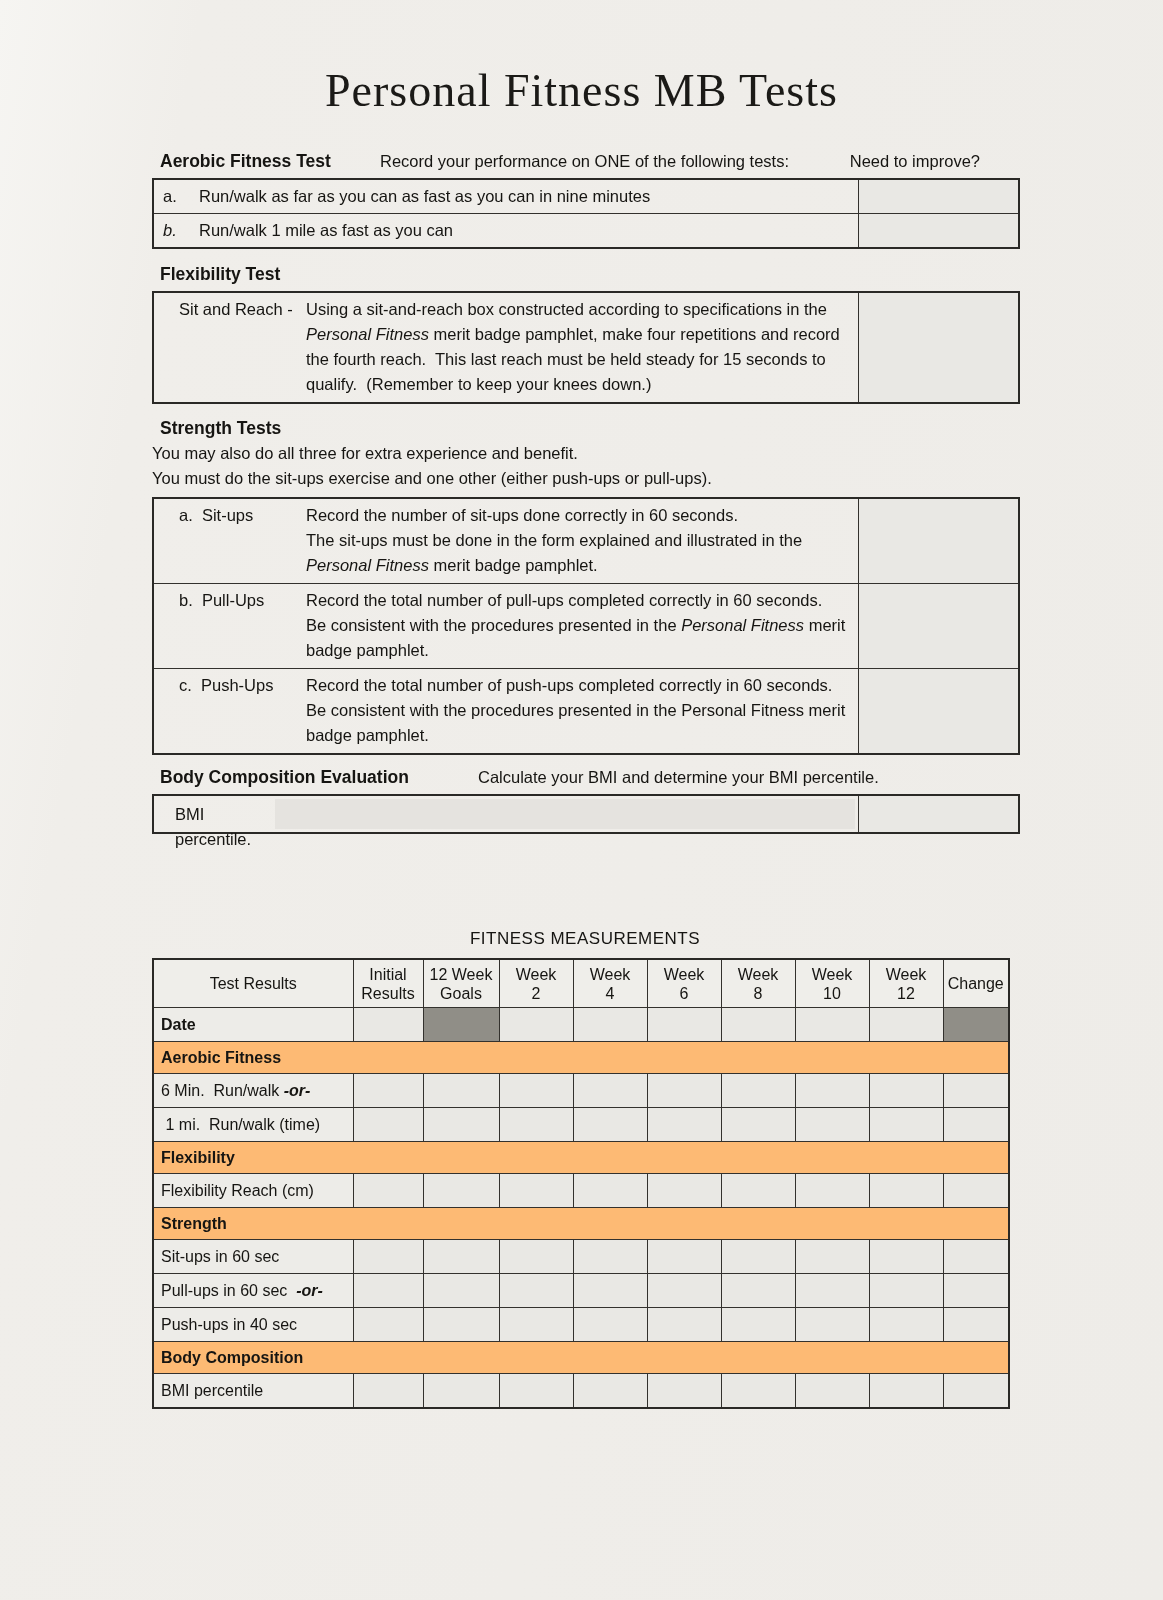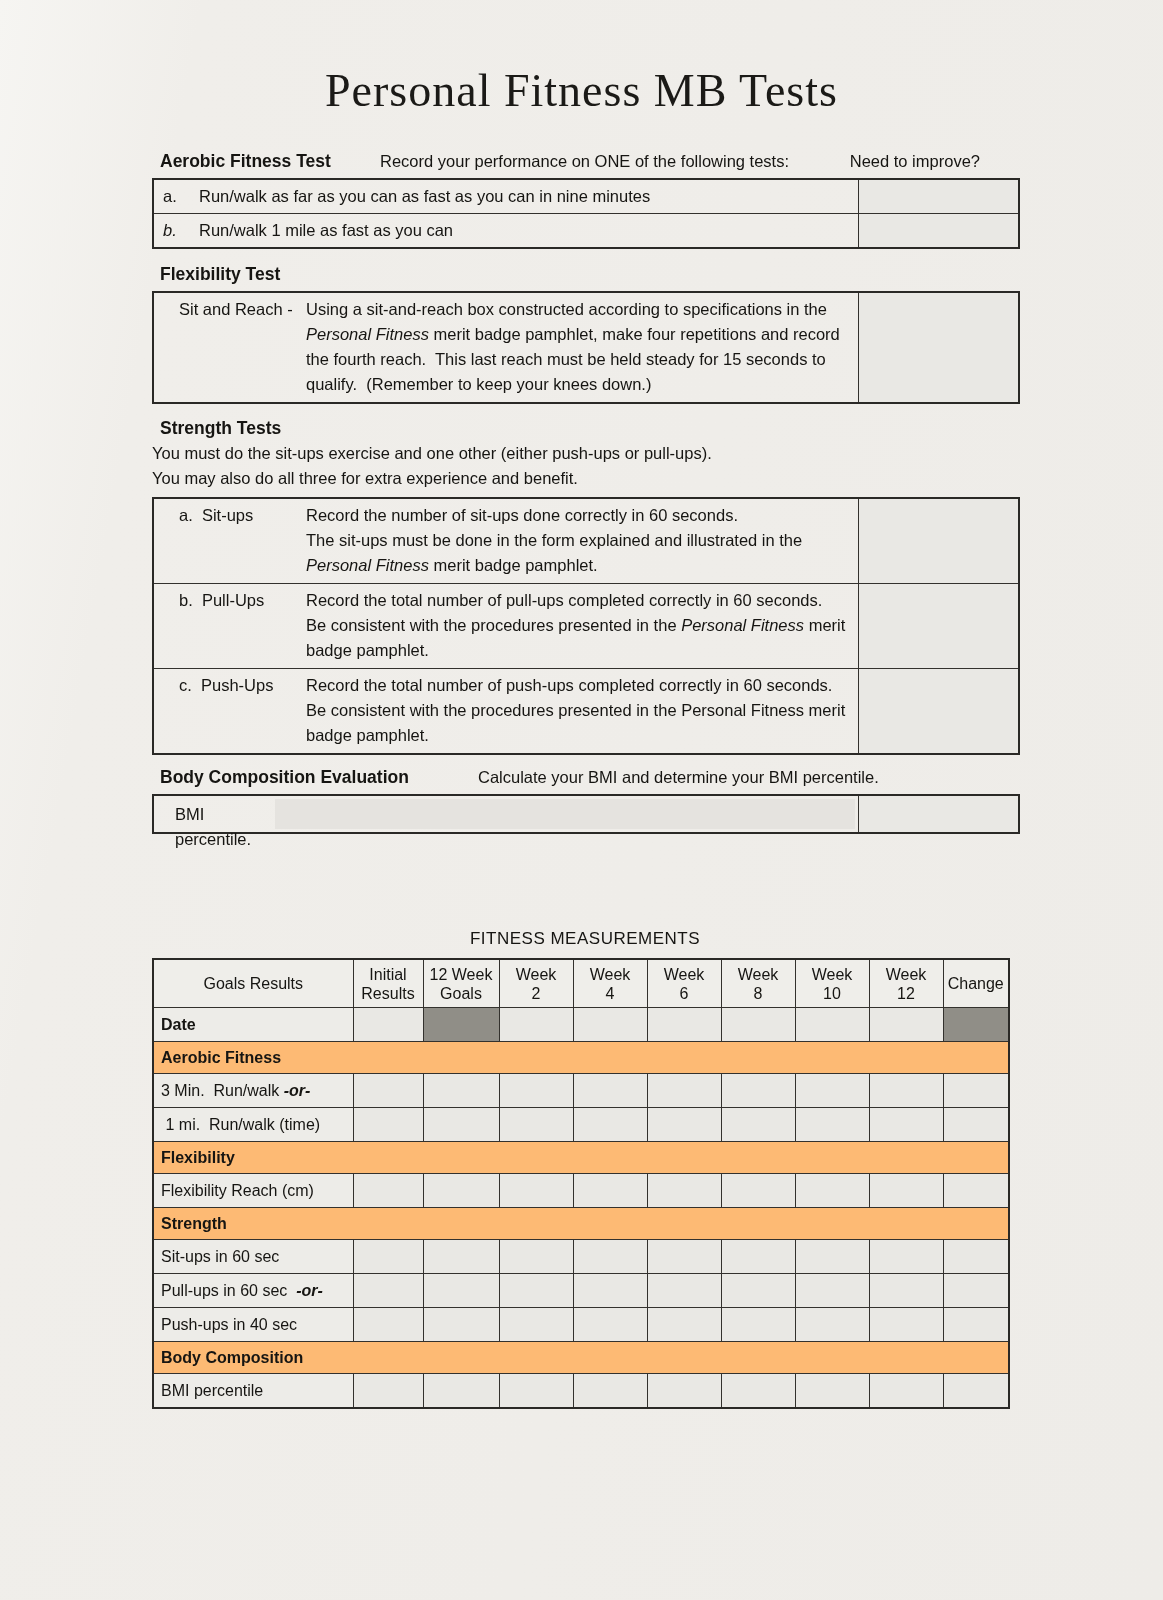--- a/index.html
+++ b/index.html
@@ -117,22 +117,22 @@
           </div>
         </td>
         <td class="ans"></td>
       </tr>
     </tbody>
       </table>
 
     <div class="str-head">
       <span class="h">Strength Tests</span>
       <div>
+        <div>You may also do all three for extra experience and benefit.</div>
         <div>You must do the sit-ups exercise and one other (either push-ups or pull-ups).</div>
-        <div>You may also do all three for extra experience and benefit.</div>
       </div>
     </div>
     <table class="ftable">
       <colgroup>
           <col class="c-main">
           <col class="c-ans">
         </colgroup>
       <tbody>
           <tr>
         <td>
@@ -207,21 +207,21 @@
         <col class="c-wk">
           <col class="c-wk">
           <col class="c-wk">
           <col class="c-wk">
           <col class="c-wk">
           <col class="c-wk">
         <col class="c-chg">
       </colgroup>
       <tbody>
           <tr>
-        <th class="preline">Goals Results</th>
+        <th class="preline">Test Results</th>
         <th class="preline">Initial
 Results</th>
         <th class="preline">12 Week
 Goals</th>
         <th class="preline">Week
 2</th>
         <th class="preline">Week
 4</th>
         <th class="preline">Week
 6</th>
@@ -242,21 +242,21 @@
         <td class="cell"></td>
         <td class="cell"></td>
         <td class="cell"></td>
         <td class="cell"></td>
         <td class="cell dark"></td>
       </tr>
       <tr class="secrow">
         <td colspan="10">Aerobic Fitness</td>
       </tr>
       <tr>
-        <td class="lblcell"><span class="pre">3 Min.  Run/walk </span><span class="or">-or-</span></td>
+        <td class="lblcell"><span class="pre">6 Min.  Run/walk </span><span class="or">-or-</span></td>
         <td class="cell"></td>
             <td class="cell"></td>
             <td class="cell"></td>
             <td class="cell"></td>
             <td class="cell"></td>
             <td class="cell"></td>
             <td class="cell"></td>
             <td class="cell"></td>
             <td class="cell"></td>
       </tr>

